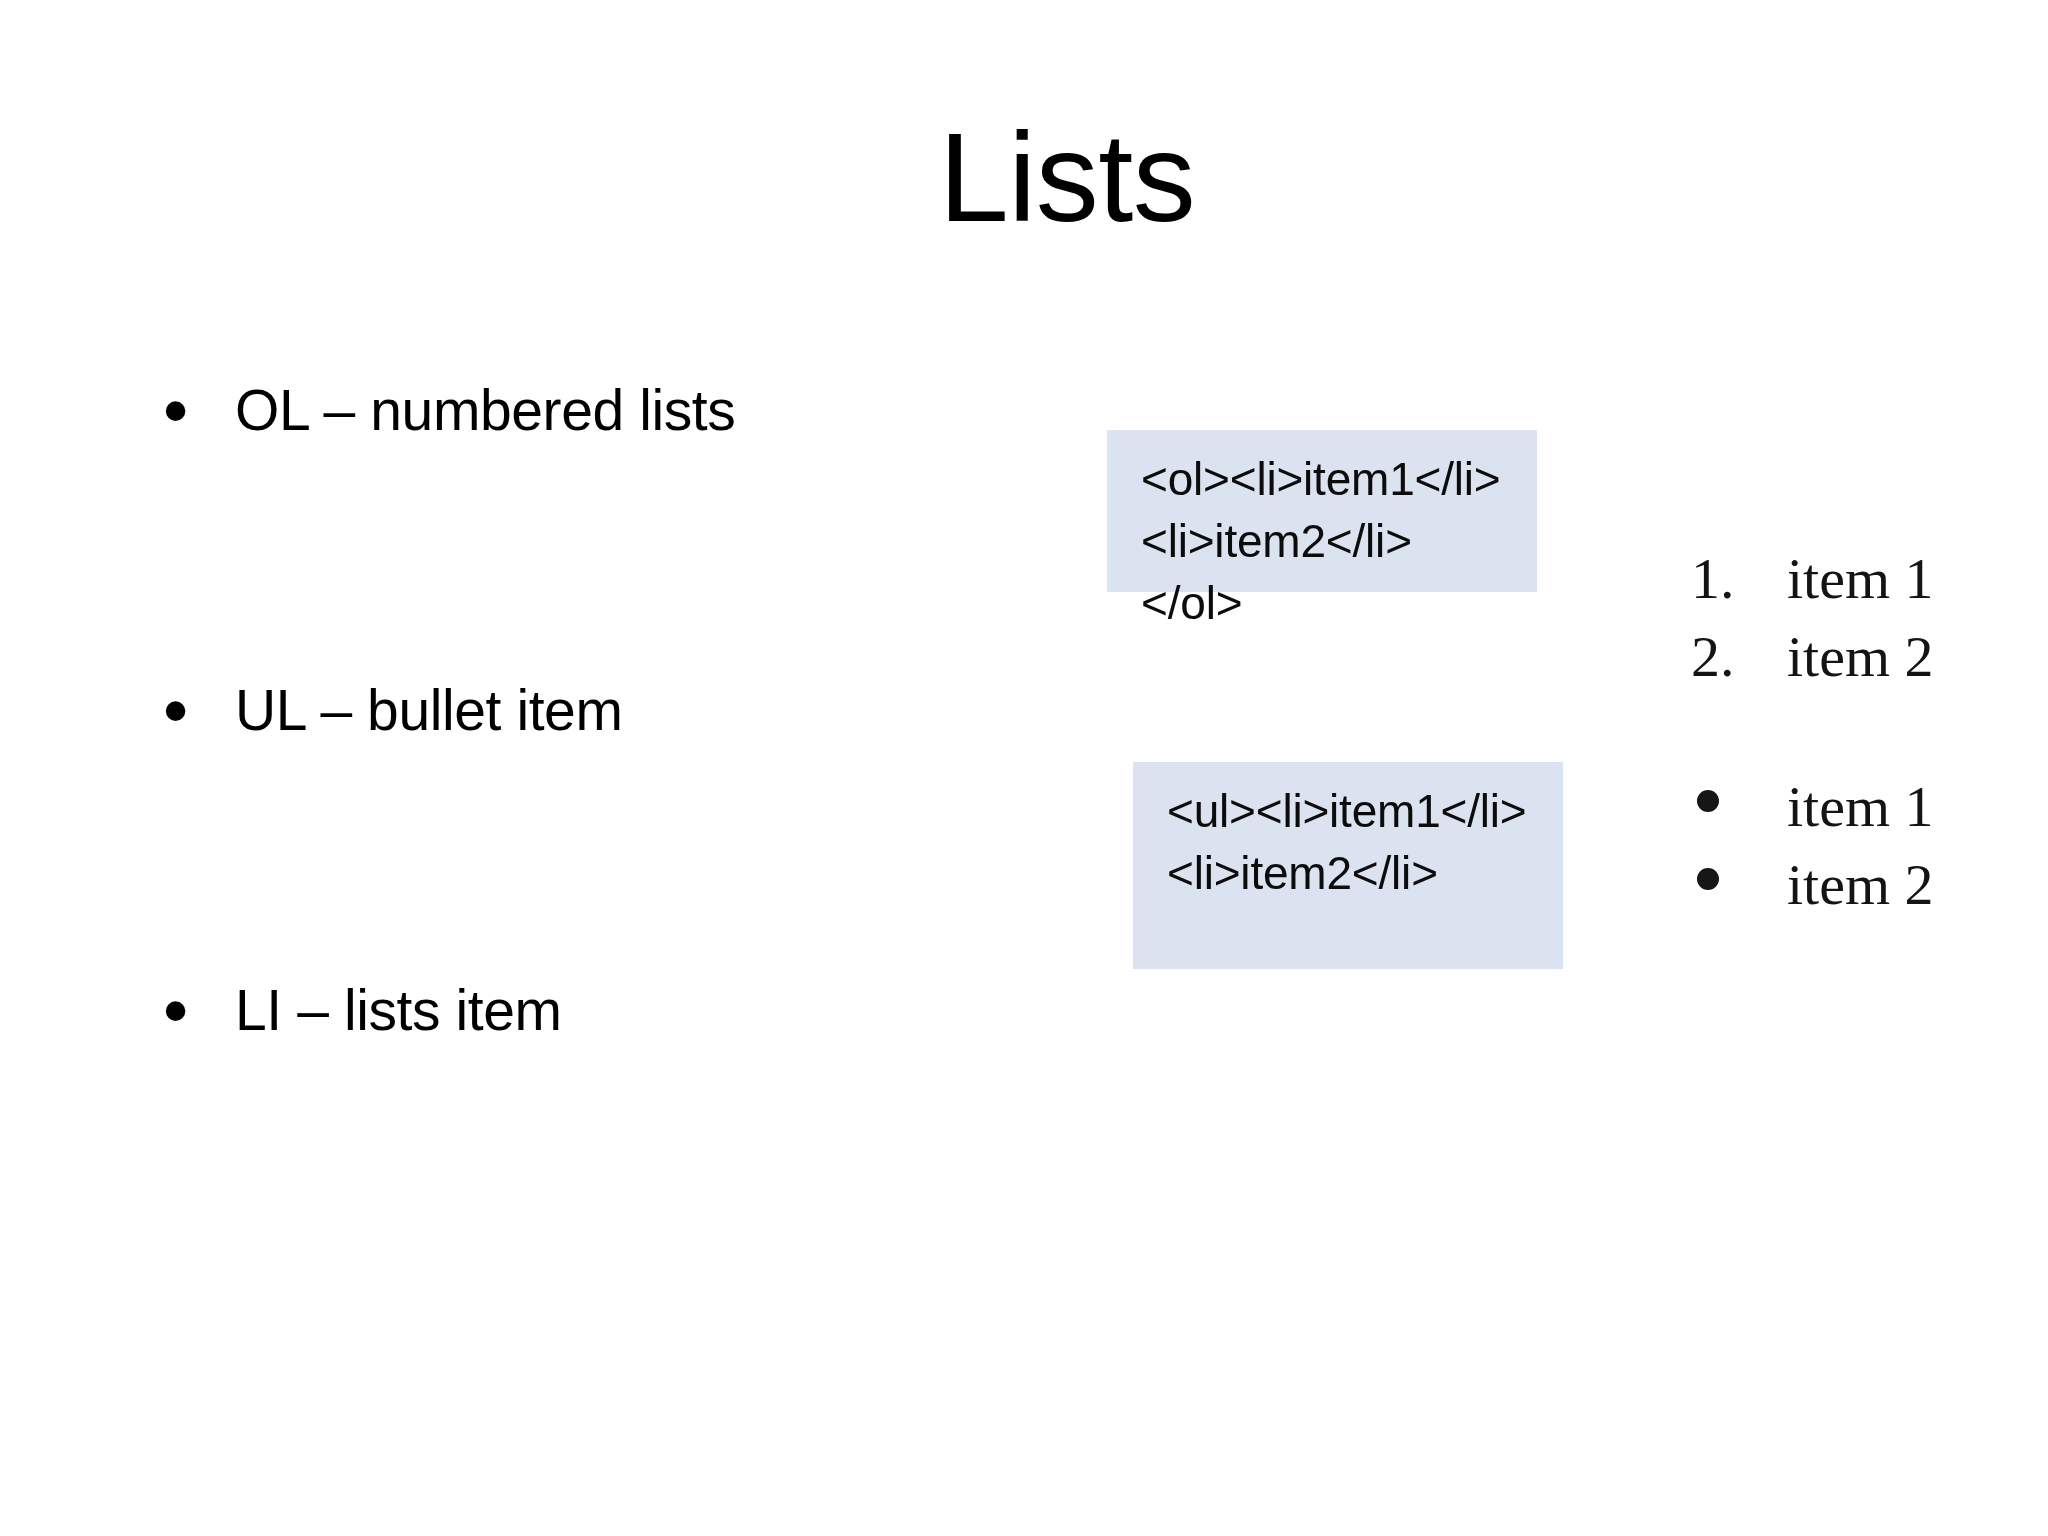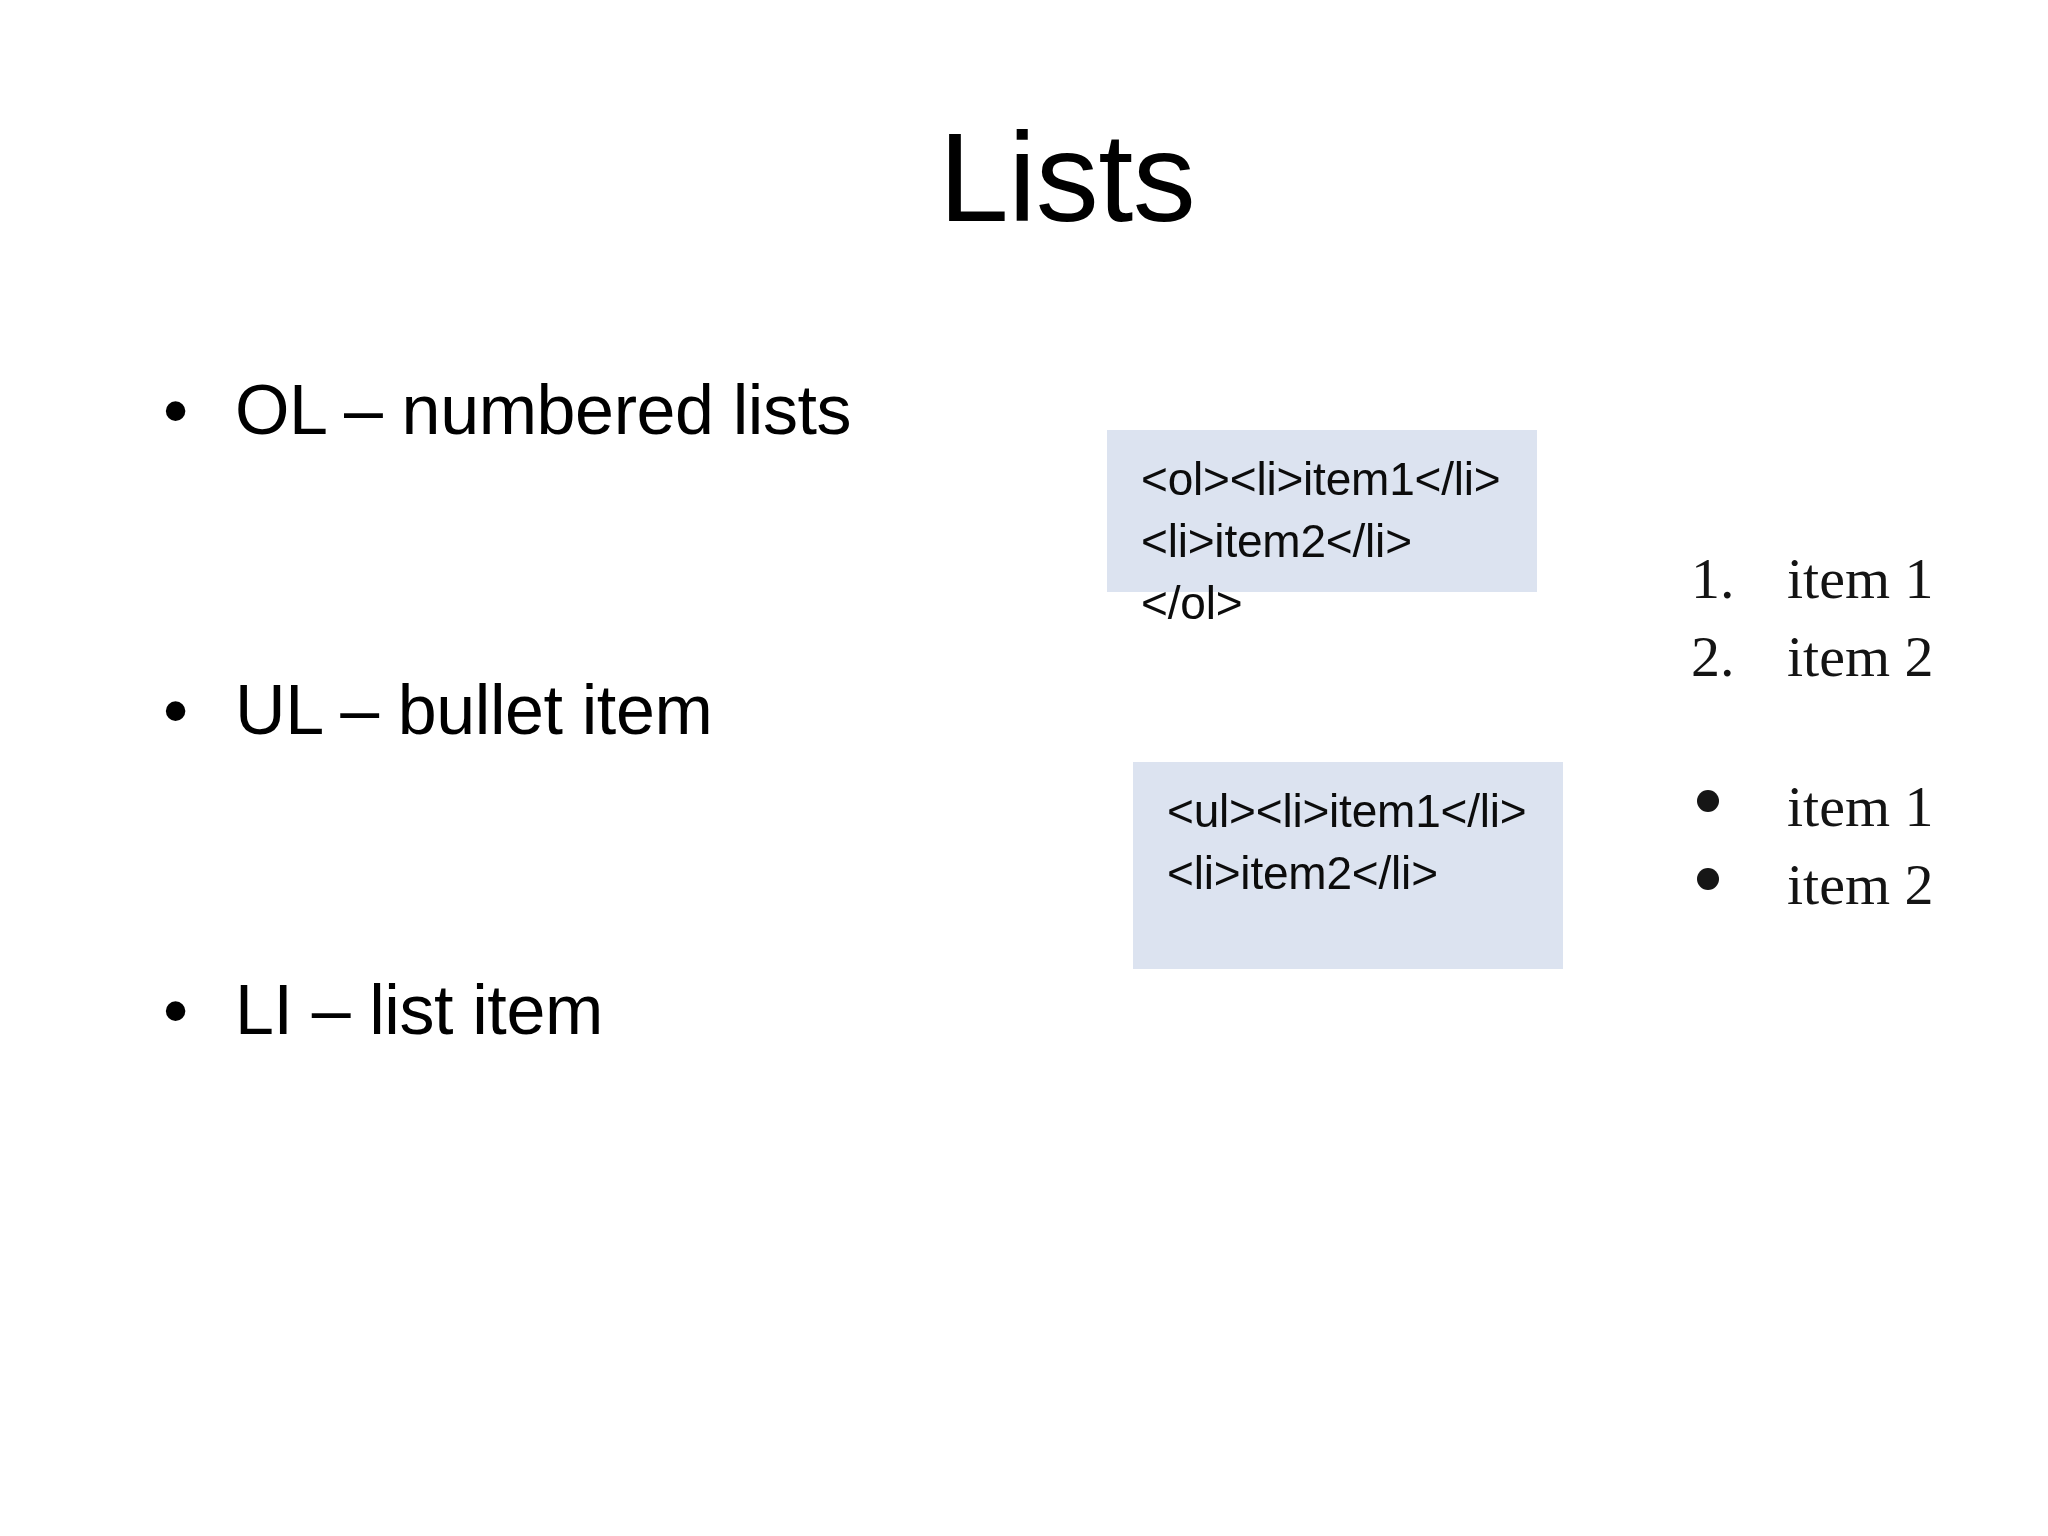--- a/index.html
+++ b/index.html
@@ -56,21 +56,21 @@
     width: 72px;
     font-size: 72px;
     line-height: 100px;
     text-align: left;
     color: #000000;
   }
 
   .bullet-text {
     flex: 1 1 auto;
     font-family: "Liberation Sans", sans-serif;
-    font-size: 70px;
+    font-size: 57px;
     font-weight: 400;
     line-height: 100px;
     white-space: nowrap;
     color: #000000;
     letter-spacing: -0.4px;
   }
 
   .bullet-row.row-1 { margin-top: 0px; }
   .bullet-row.row-2 { margin-top: 200px; }
   .bullet-row.row-3 { margin-top: 200px; }
@@ -180,21 +180,21 @@
       <span class="bullet-text">OL – numbered lists</span>
     </div>
 
     <div class="bullet-row row-2">
       <span class="bullet-marker">•</span>
       <span class="bullet-text">UL – bullet item</span>
     </div>
 
     <div class="bullet-row row-3">
       <span class="bullet-marker">•</span>
-      <span class="bullet-text">LI – list item</span>
+      <span class="bullet-text">LI – lists item</span>
     </div>
 
   </div>
 
   <div id="code-box-ol" class="code-box">
     <span class="code-line">&lt;ol&gt;&lt;li&gt;item1&lt;/li&gt;</span>
     <span class="code-line">&lt;li&gt;item2&lt;/li&gt;</span>
     <span class="code-line">&lt;/ol&gt;</span>
   </div>
 

